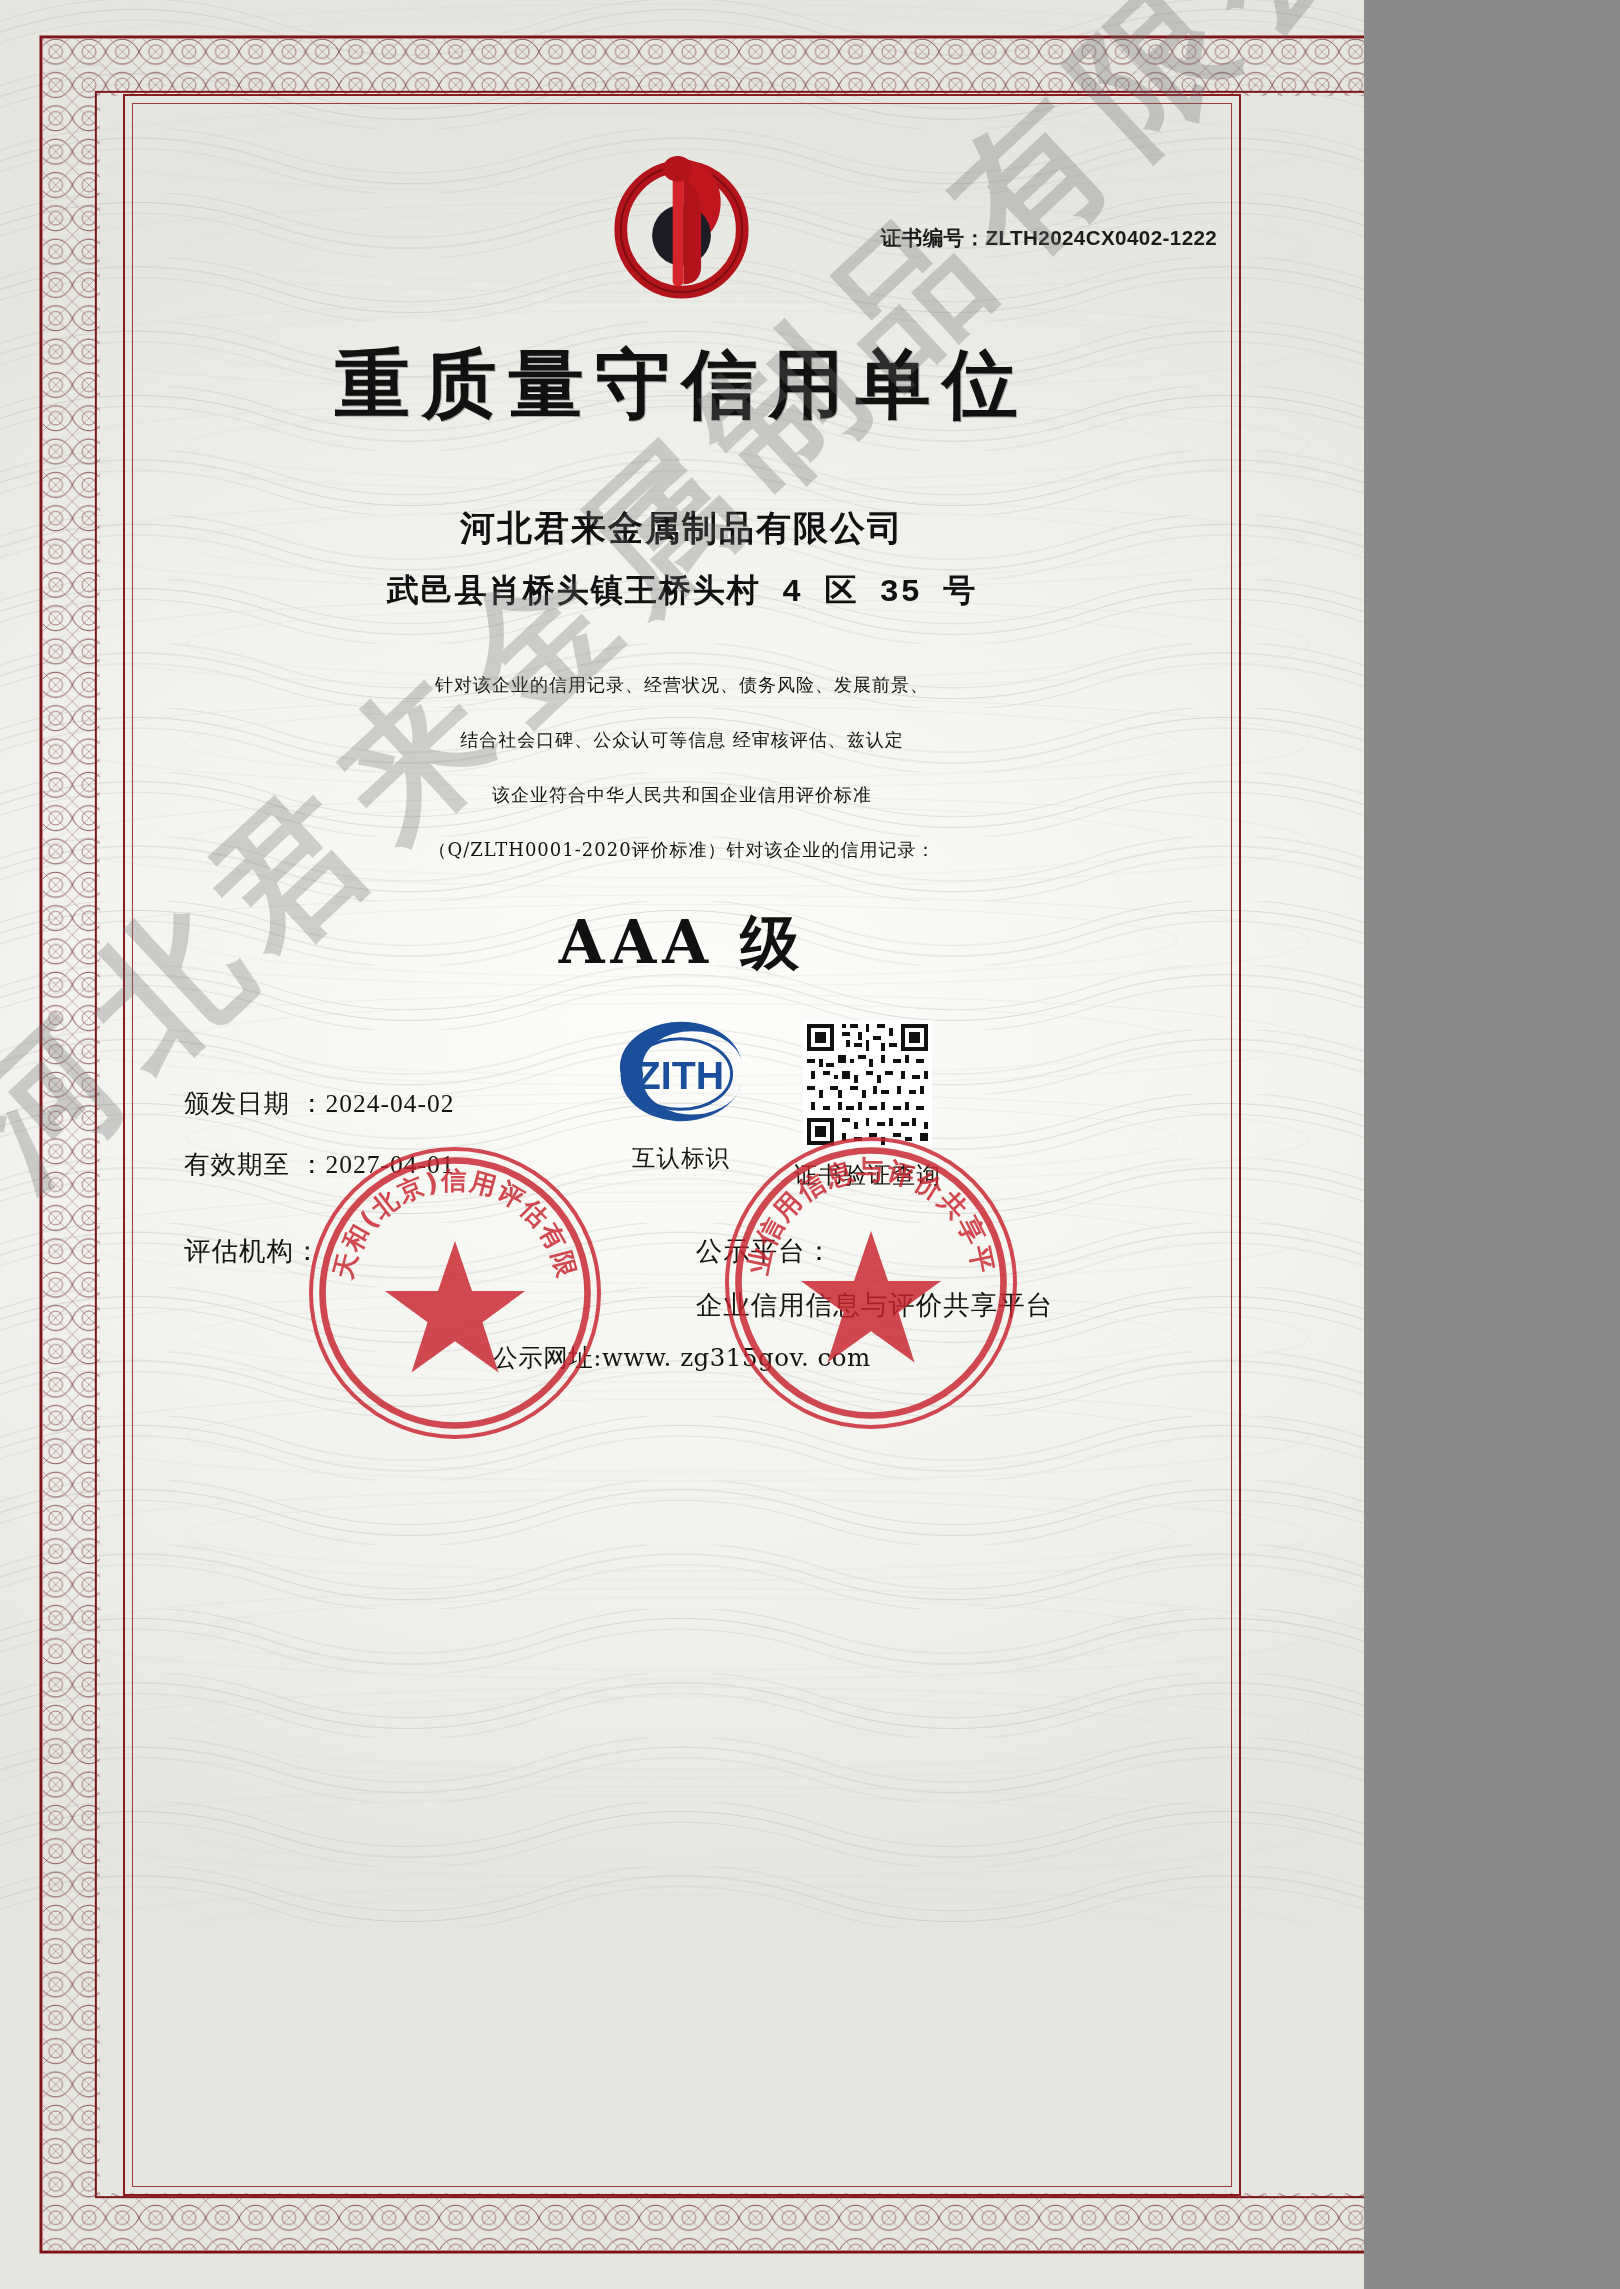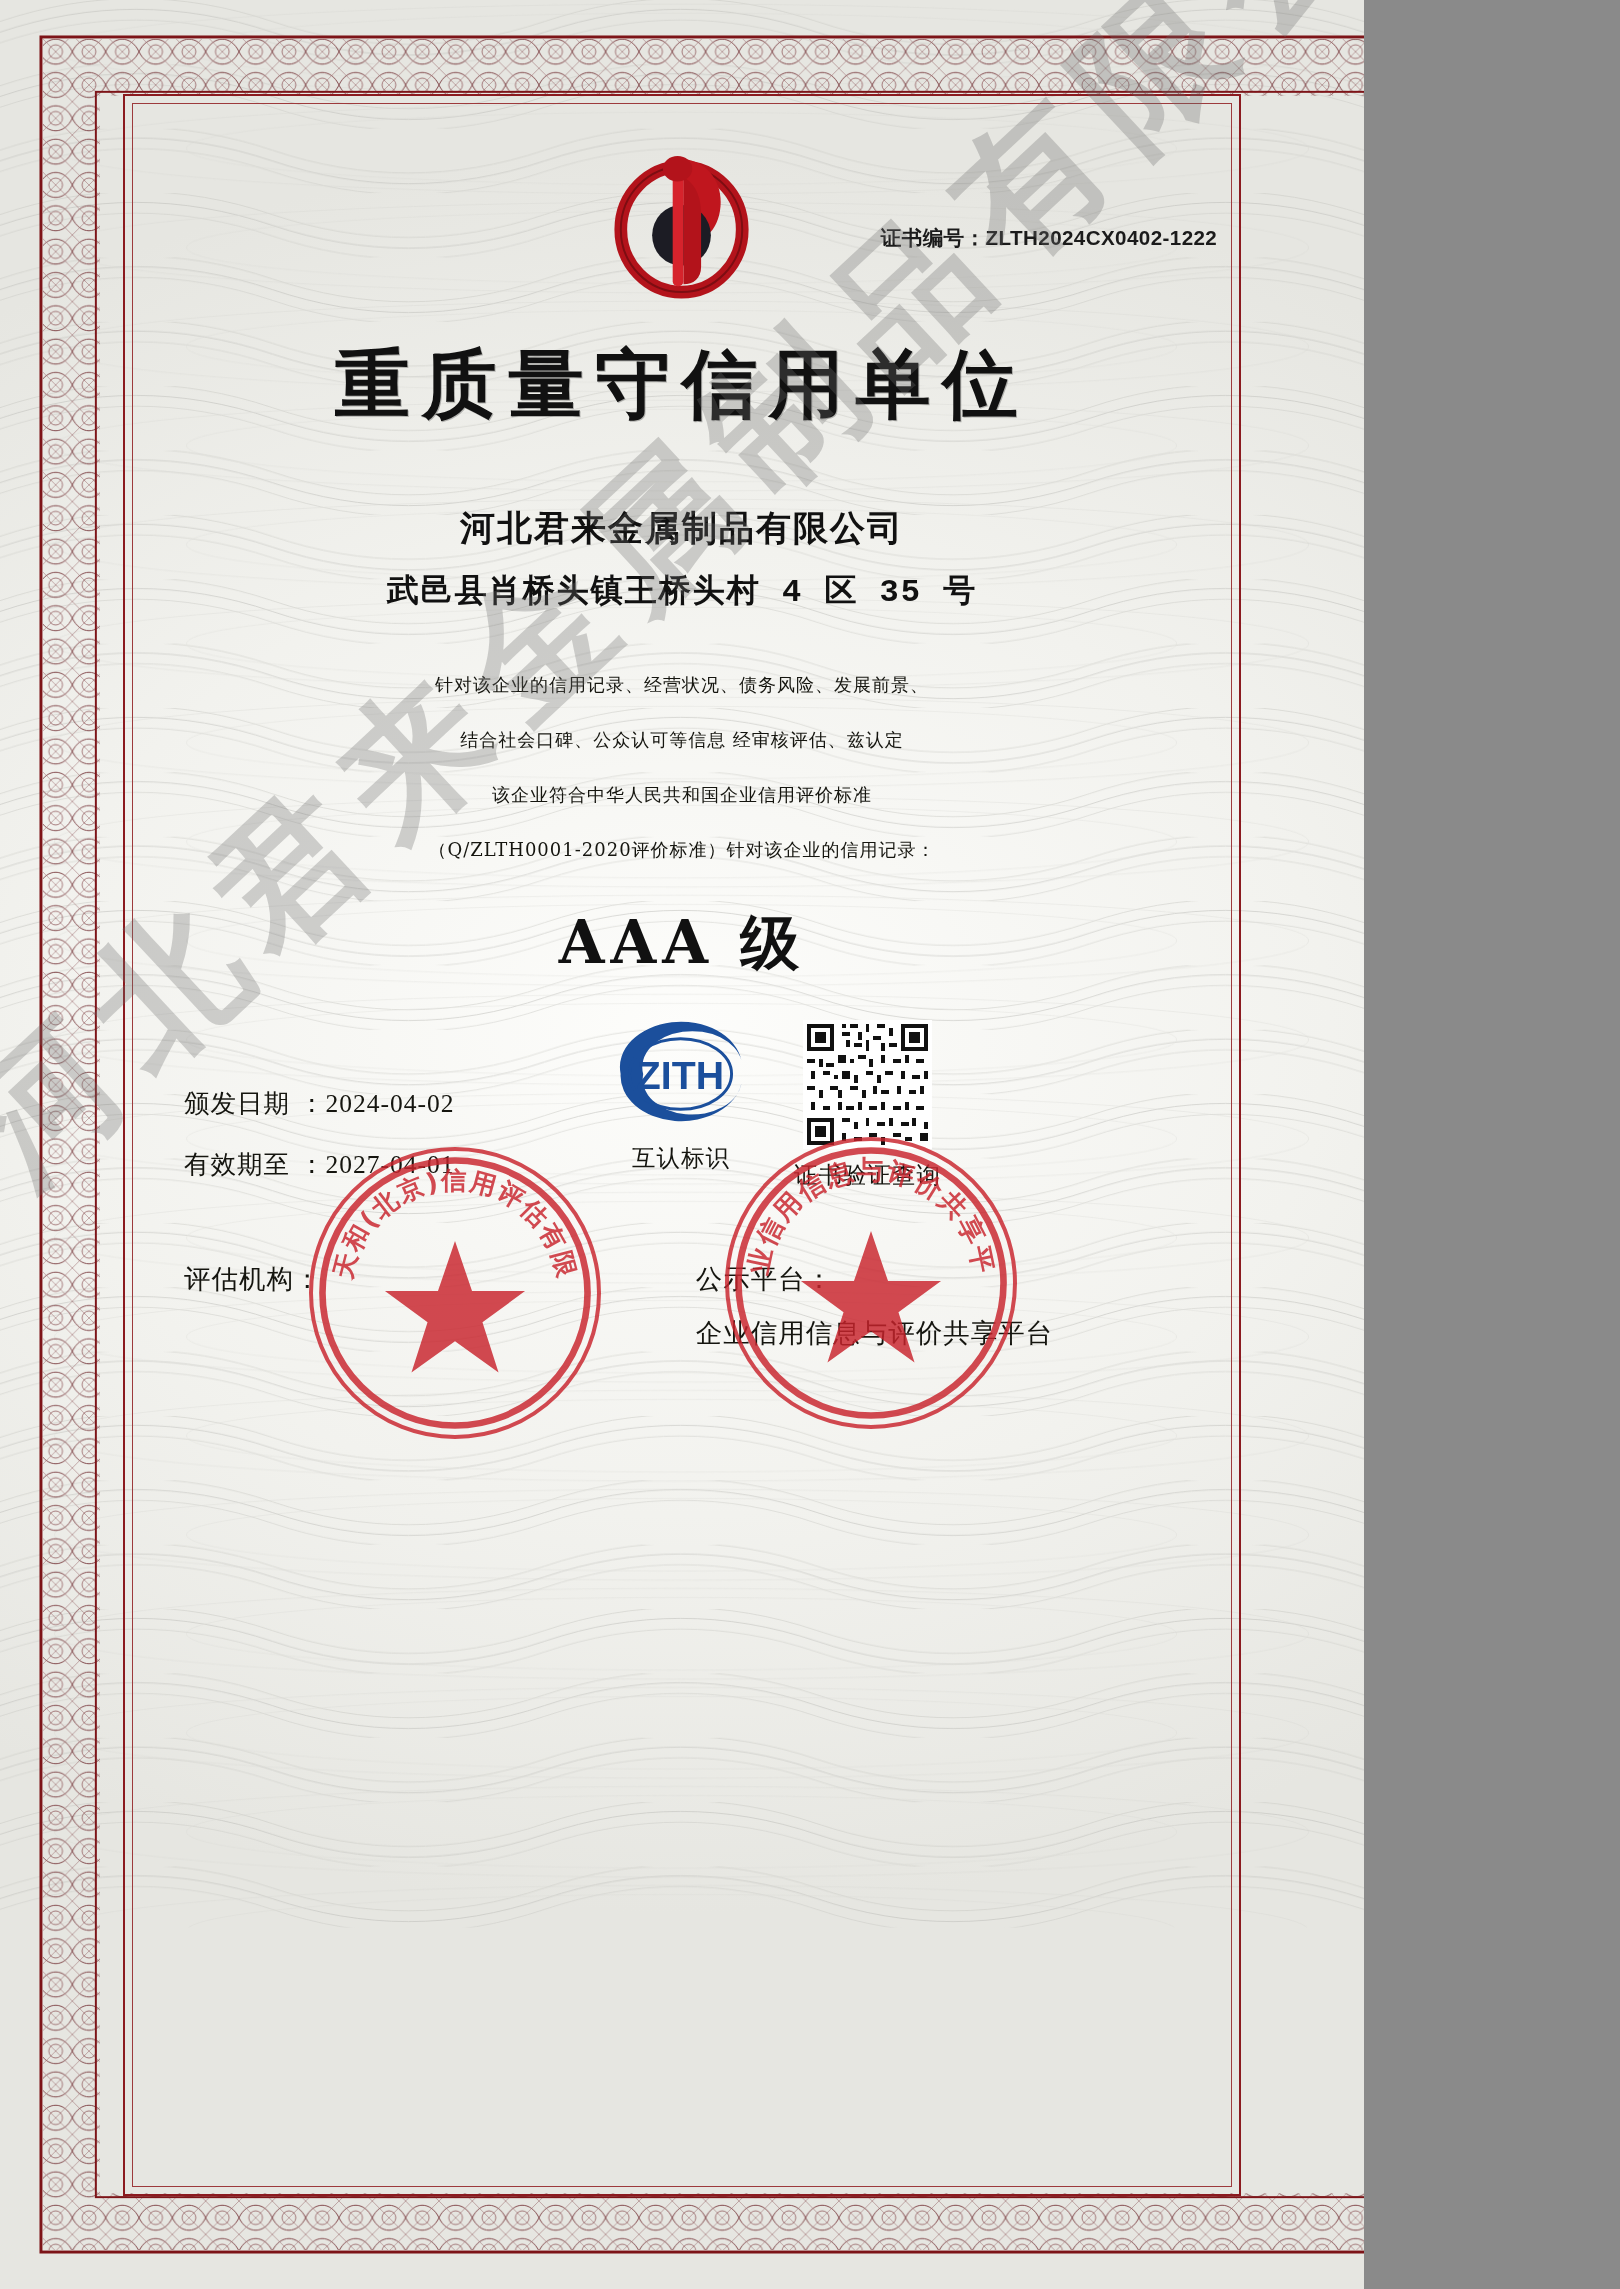--- a/index.html
+++ b/index.html
@@ -181,21 +181,21 @@
   .footer {
     position: absolute;
     left: 47px;
     right: 19.6px;
     top: 1125px;
     font-size: 26.5px;
     color: #15150f;
     font-family: "DejaVu Serif", "Liberation Serif", serif;
   }
   .footer-row { display: flex; }
-  .footer-col { width: 50%; margin-top: 28px; }
+  .footer-col { width: 50%; }
   .footer-col .lbl { letter-spacing: 1px; }
   .footer-col .val { margin-top: 17.6px; letter-spacing: 1px; }
 
   .website {
     position: absolute;
     left: 0; right: 0;
     top: 1233px;
     text-align: center;
     font-size: 24.5px;
     color: #15150f;
@@ -421,20 +421,21 @@
         <div class="footer-col">
           <div class="lbl">评估机构：</div>
         </div>
         <div class="footer-col">
           <div class="lbl">公示平台：</div>
           <div class="val">企业信用信息与评价共享平台</div>
         </div>
       </div>
     </div>
 
+    <div class="website">公示网址:www. zg315gov. com</div>
 
     <div class="stamp stamp-left">
       <svg viewBox="0 0 300 300">
         <defs>
           <path id="arcL" d="M40,150 A110,110 0 0 1 260,150" fill="none"></path>
         </defs>
         <circle cx="150" cy="150" r="140" fill="none" stroke="#c9232c" stroke-width="7"></circle>
         <text font-family="DejaVu Sans, sans-serif" font-size="27" font-weight="bold" fill="#c9232c" letter-spacing="2">
           <textPath href="#arcL" startOffset="50%" text-anchor="middle">中立天和(北京)信用评估有限公司</textPath>
         </text>

